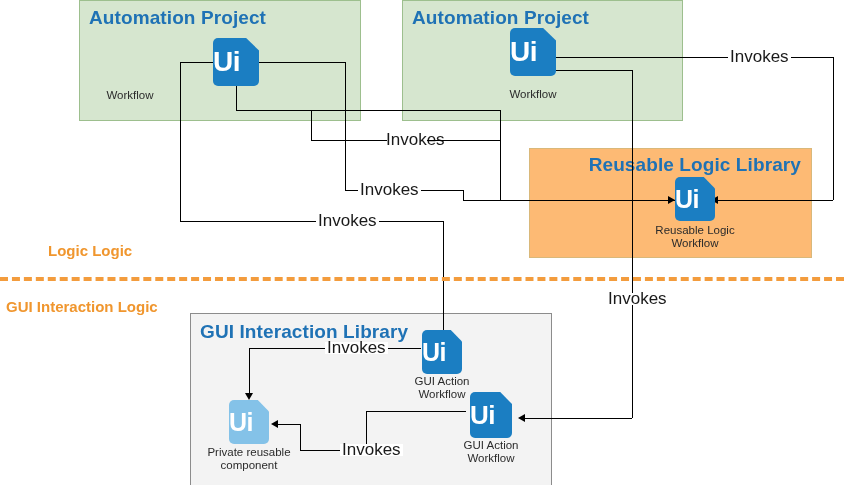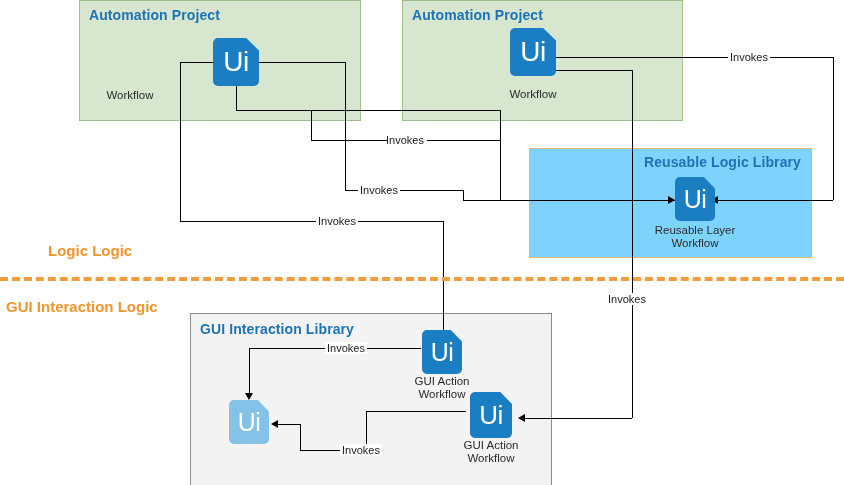--- a/index.html
+++ b/index.html
@@ -6,60 +6,60 @@
   body{
     width:844px;height:485px;
     font-family:"Liberation Sans", sans-serif;
     position:relative;overflow:hidden;
   }
   #stage{position:absolute;left:0;top:0;width:844px;height:485px;}
 
   
   .box{position:absolute;box-sizing:border-box;}
   .box .box-title{
-    position:absolute;font-weight:bold;font-size:14px;color:#1F72B5;
+    position:absolute;font-weight:bold;font-size:19px;color:#1F72B5;
     white-space:nowrap;letter-spacing:.1px;
   }
   .box-green{background:#D6E6CF;border:1px solid #9DBF8E;}
-  .box-yellow{background:#7dd3fc;border:1px solid #D9B87A;}
+  .box-yellow{background:#fdba74;border:1px solid #D9B87A;}
   .box-gray{background:#F3F3F3;border:1px solid #8C8C8C;}
 
   
   .node{position:absolute;}
   .uiicon{
     position:relative;display:block;
     background:#1B7EC2;
     border-radius:5px;
     -webkit-clip-path:polygon(0 0, 72% 0, 100% 26%, 100% 100%, 0 100%);
     clip-path:polygon(0 0, 72% 0, 100% 26%, 100% 100%, 0 100%);
   }
   .uiicon.light{background:#84C2E8;}
   .uiicon .glyph{
     position:absolute;left:0;right:0;top:50%;transform:translateY(-50%);
-    text-align:center;color:#ffffff;font-weight:normal;
+    color:#ffffff;font-weight:bold;
     font-family:"Liberation Sans", sans-serif;
     letter-spacing:-0.5px;line-height:1;
   }
   .node-label{
     position:absolute;left:50%;transform:translateX(-50%);
     text-align:center;font-size:11.5px;color:#2B2B2B;
     white-space:pre-line;line-height:13px;
   }
 
   
   .ln{position:absolute;background:#000000;}
   .lnh{height:1px;}
   .lnv{width:1px;}
   .arrow{position:absolute;width:0;height:0;}
   .arrow.right{border-top:4px solid transparent;border-bottom:4px solid transparent;border-left:7px solid #000;}
   .arrow.left{border-top:4px solid transparent;border-bottom:4px solid transparent;border-right:7px solid #000;}
   .arrow.down{border-left:4px solid transparent;border-right:4px solid transparent;border-top:7px solid #000;}
 
   .edge-label{
-    position:absolute;font-size:11px;color:#1A1A1A;background:#ffffff;
+    position:absolute;font-size:17px;color:#1A1A1A;background:#ffffff;
     padding:0 2px;white-space:nowrap;line-height:12px;
   }
 
   
   .divider{
     position:absolute;left:0;width:844px;height:0;
     border-top:4px dashed #F39C3D;
   }
   .layer-label{
     position:absolute;font-weight:bold;font-size:15px;color:#F0962E;
@@ -147,21 +147,21 @@
       <span class="glyph" style="font-size:28px;">Ui</span>
     </span>
   </div>
   <div class="node-label" style="left:533px;top:88px;">Workflow</div>
 
   <div class="node" style="left:675px;top:177px;width:40px;height:44px;">
     <span class="uiicon" style="width:40px;height:44px;">
       <span class="glyph" style="font-size:25px;">Ui</span>
     </span>
   </div>
-  <div class="node-label" style="left:695px;top:224px;">Reusable Layer
+  <div class="node-label" style="left:695px;top:224px;">Reusable Logic
 Workflow</div>
 
   <div class="node" style="left:422px;top:330px;width:40px;height:44px;">
     <span class="uiicon" style="width:40px;height:44px;">
       <span class="glyph" style="font-size:25px;">Ui</span>
     </span>
   </div>
   <div class="node-label" style="left:442px;top:375px;">GUI Action
 Workflow</div>
 
@@ -171,18 +171,20 @@
     </span>
   </div>
   <div class="node-label" style="left:491px;top:439px;">GUI Action
 Workflow</div>
 
   <div class="node" style="left:229px;top:400px;width:40px;height:44px;">
     <span class="uiicon light" style="width:40px;height:44px;">
       <span class="glyph" style="font-size:25px;">Ui</span>
     </span>
   </div>
+  <div class="node-label" style="left:249px;top:446px;">Private reusable
+component</div>
 
   <div class="layer-label" style="left:48px;top:242px;">Logic Logic</div>
   <div class="divider" style="top:277px;"></div>
   <div class="layer-label" style="left:6px;top:298px;">GUI Interaction Logic</div>
 
 </div>
 
 </body></html>

